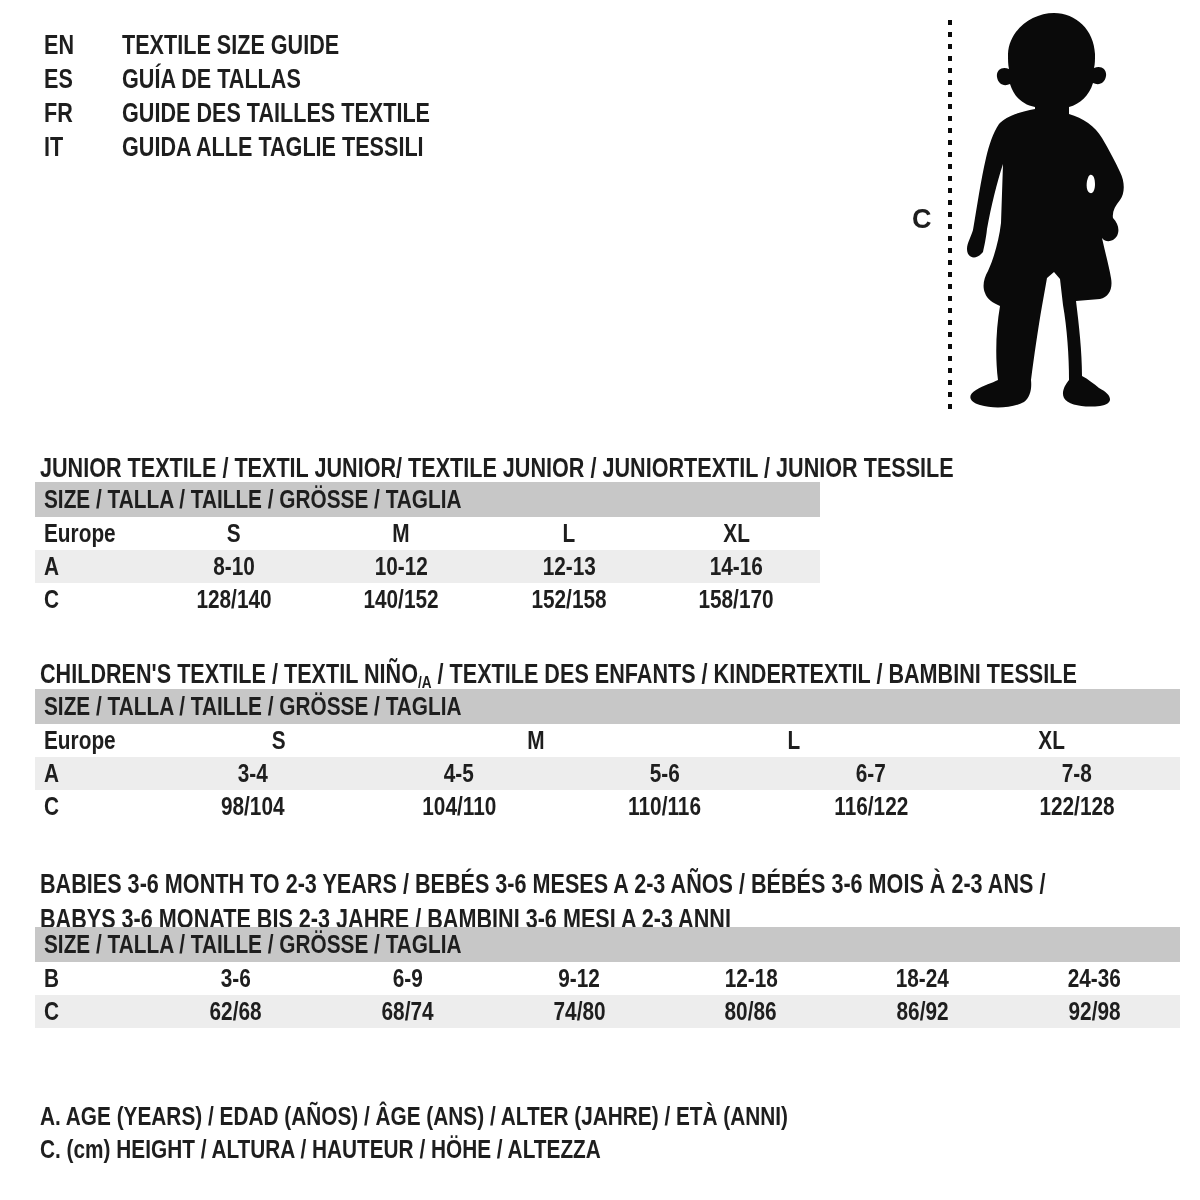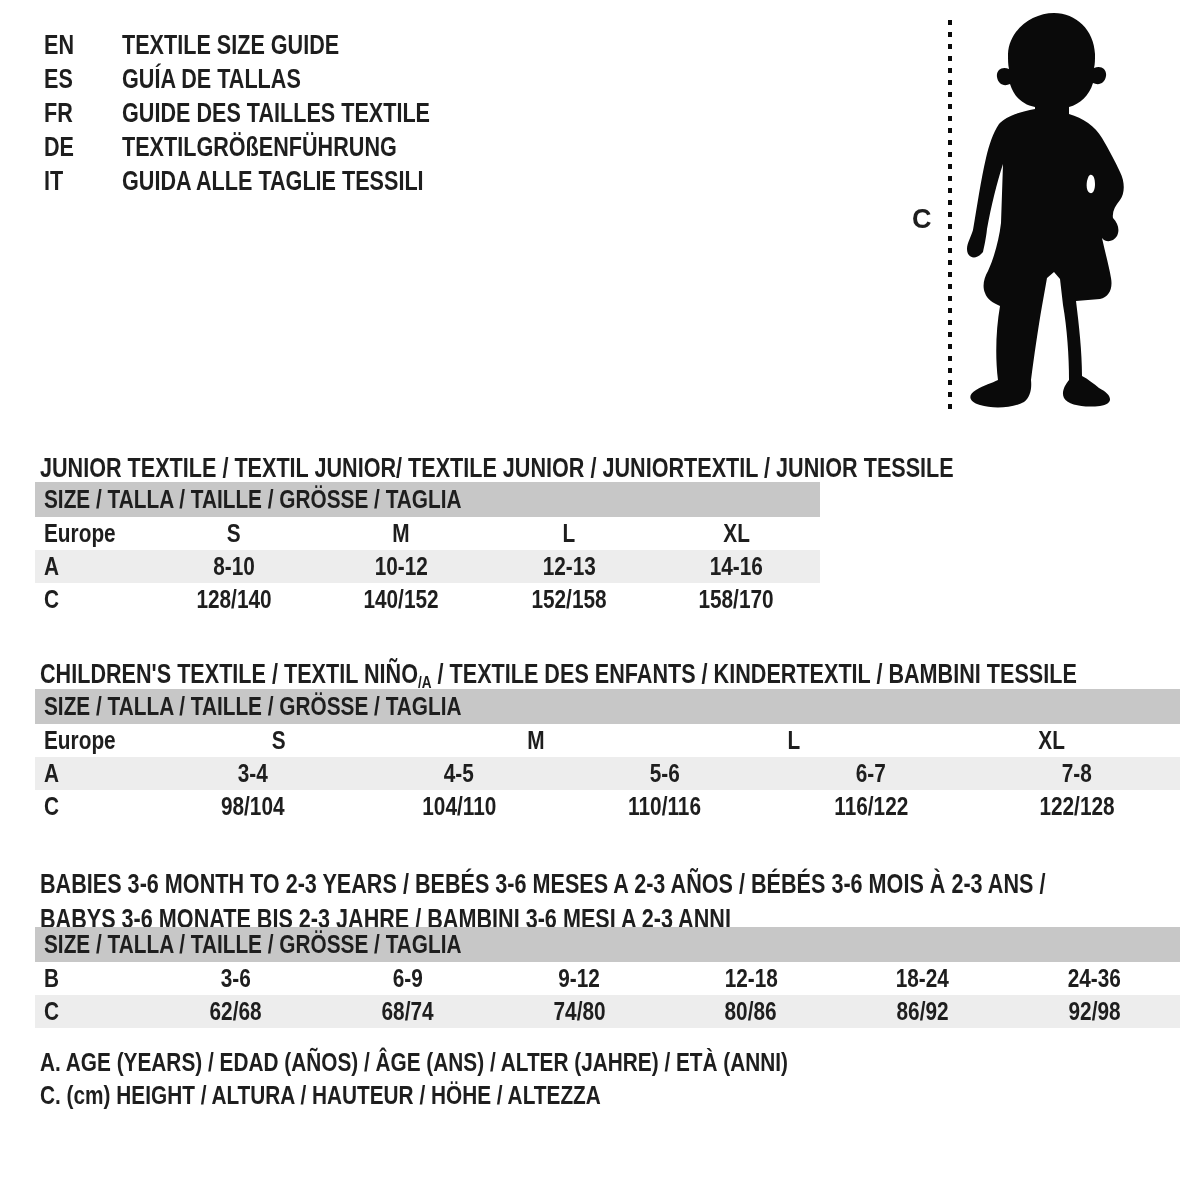--- a/index.html
+++ b/index.html
@@ -33,42 +33,38 @@
   .t-header {
     height:35px; background:var(--header-bg, #c7c7c7);
     display:flex; align-items:center; padding-left:9px; font-size:26px;
   }
   .trow { display:flex; height:33px; align-items:center; font-size:26px; }
   .trow.shaded { background:var(--shaded-bg, #ededed); }
   .tlabel { width:115px; padding-left:9px; box-sizing:border-box; }
   .tcell { flex:1; text-align:center; }
 
   
-  .legend { position:absolute; left:40px; top:1046px; }
+  .legend { position:absolute; left:40px; top:1100px; }
   .legend-line { height:33px; font-size:26px; display:flex; align-items:center; }
 </style>
 </head>
 <body style="--bg: #ffffff; --text: #1e1e1e; --header-bg: #c7c7c7; --shaded-bg: #ededed; --silhouette: #0a0a0a;">
 
 <div class="lang">
   <div class="lang-row">
     <span class="lang-code"><span class="cond">EN</span></span>
     <span class="cond">TEXTILE SIZE GUIDE</span>
   </div>
   <div class="lang-row">
     <span class="lang-code"><span class="cond">ES</span></span>
     <span class="cond">GUÍA DE TALLAS</span>
   </div>
   <div class="lang-row">
     <span class="lang-code"><span class="cond">FR</span></span>
     <span class="cond">GUIDE DES TAILLES TEXTILE</span>
-  </div>
-  <div class="lang-row">
-    <span class="lang-code"><span class="cond">DE</span></span>
-    <span class="cond">TEXTILGRÖßENFÜHRUNG</span>
   </div>
   <div class="lang-row">
     <span class="lang-code"><span class="cond">IT</span></span>
     <span class="cond">GUIDA ALLE TAGLIE TESSILI</span>
   </div>
 </div>
 
 <div class="figure">
   <span class="c-label">C</span>
   <svg class="dash-svg" width="8" height="400">

